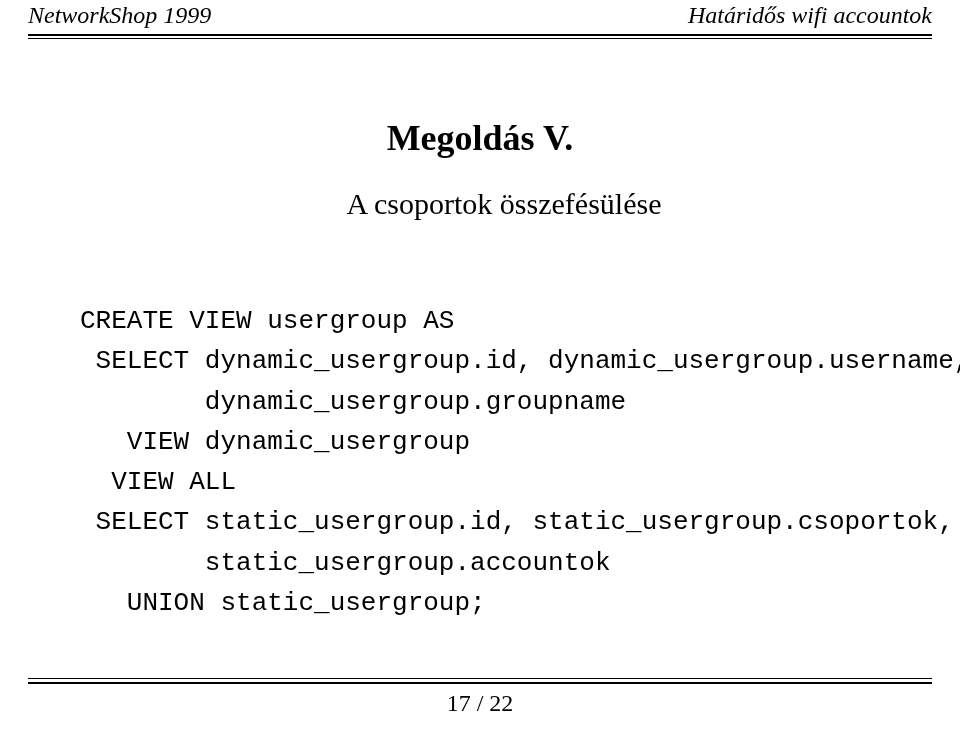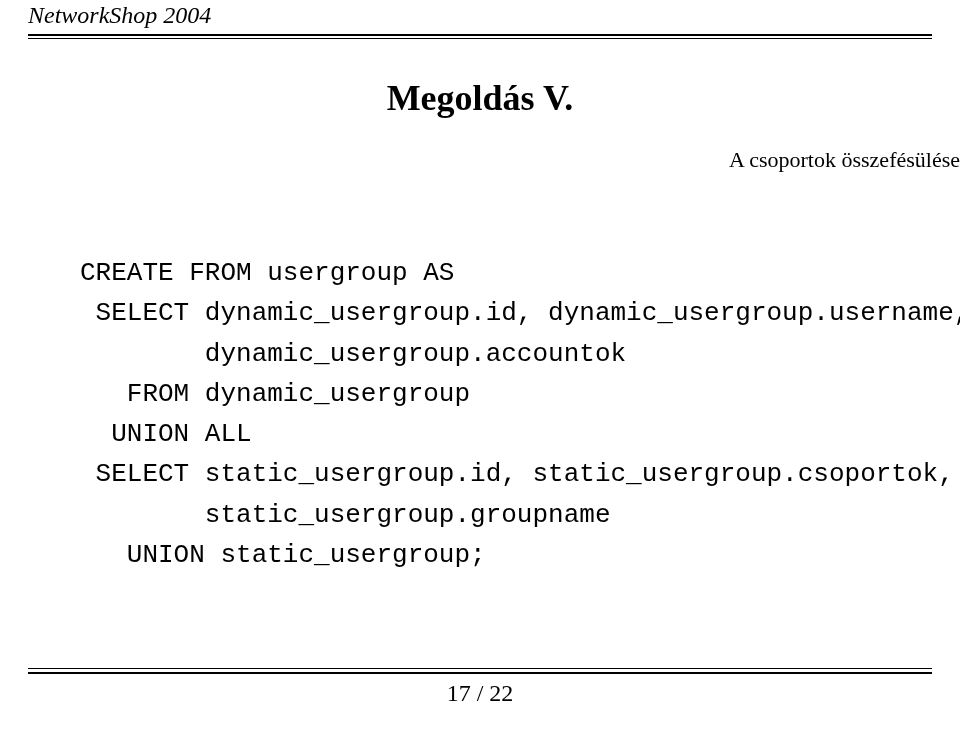--- a/index.html
+++ b/index.html
@@ -3,51 +3,52 @@
 <meta charset="utf-8">
 <style>
   * { margin: 0; padding: 0; box-sizing: border-box; }
   html, body { width: 960px; height: 755px; background: #fff; font-family: "Times New Roman", Times, serif; color: #000; }
   .page { width: 960px; height: 755px; position: relative; }
 
   .header { display: flex; justify-content: space-between; padding: 2px 28px 0 28px; font-size: 24px; font-style: italic; }
   .hr1 { position: absolute; left: 28px; right: 28px; top: 34px; border-top: 2px solid #000; }
   .hr2 { position: absolute; left: 28px; right: 28px; top: 38px; border-top: 1px solid #000; }
 
-  .title { text-align: center; font-size: 36px; font-weight: bold; margin-top: 48px; }
-  .subtitle { text-align: right; font-size: 22px; margin-top: 28px; margin-left: 48px; }
+  .title { text-align: center; font-size: 36px; font-weight: bold; margin-top: 88px; }
+  .subtitle { text-align: center; font-size: 30px; margin-top: 28px; margin-left: 48px; }
 
   .code { font-family: "Courier New", Courier, monospace; font-size: 26px; line-height: 1.55; margin-top: 80px; padding-left: 80px; white-space: pre; }
 
-  .footer { position: absolute; left: 28px; right: 28px; bottom: 48px; }
+  .footer { position: absolute; left: 28px; right: 28px; bottom: 38px; }
   .fr1 { border-top: 1px solid #000; }
   .fr2 { border-top: 2px solid #000; margin-top: 3px; }
   .pagenum { text-align: center; font-size: 24px; margin-top: 6px; }
 </style>
 </head>
 <body>
 
 <div class="page">
 
   <div class="header">
-    <span>NetworkShop 2004</span>
+    <span>NetworkShop 1999</span>
+    <span>Határidős wifi accountok</span>
   </div>
   <div class="hr1"></div>
   <div class="hr2"></div>
 
   <div class="title">Megoldás V.</div>
   <div class="subtitle">A csoportok összefésülése</div>
 
-  <div class="code"><span>CREATE FROM usergroup AS</span>
+  <div class="code"><span>CREATE VIEW usergroup AS</span>
 <span> SELECT dynamic_usergroup.id, dynamic_usergroup.username,</span>
-<span>        dynamic_usergroup.accountok</span>
-<span>   FROM dynamic_usergroup</span>
-<span>  UNION ALL</span>
+<span>        dynamic_usergroup.groupname</span>
+<span>   VIEW dynamic_usergroup</span>
+<span>  VIEW ALL</span>
 <span> SELECT static_usergroup.id, static_usergroup.csoportok,</span>
-<span>        static_usergroup.groupname</span>
+<span>        static_usergroup.accountok</span>
 <span>   UNION static_usergroup;</span></div>
 
   <div class="footer">
     <div class="fr1"></div>
     <div class="fr2"></div>
     <div class="pagenum">17 / 22</div>
   </div>
 
 </div>
 

